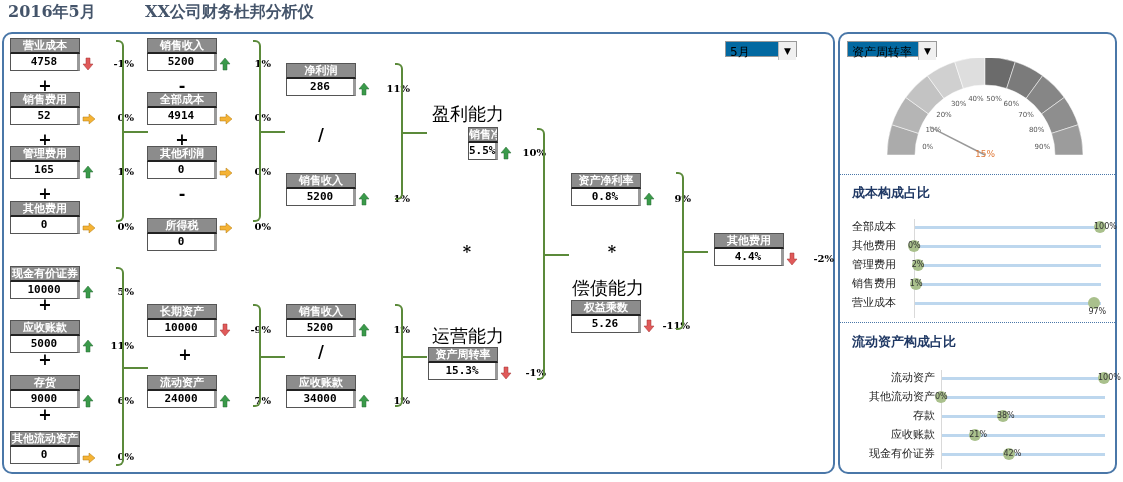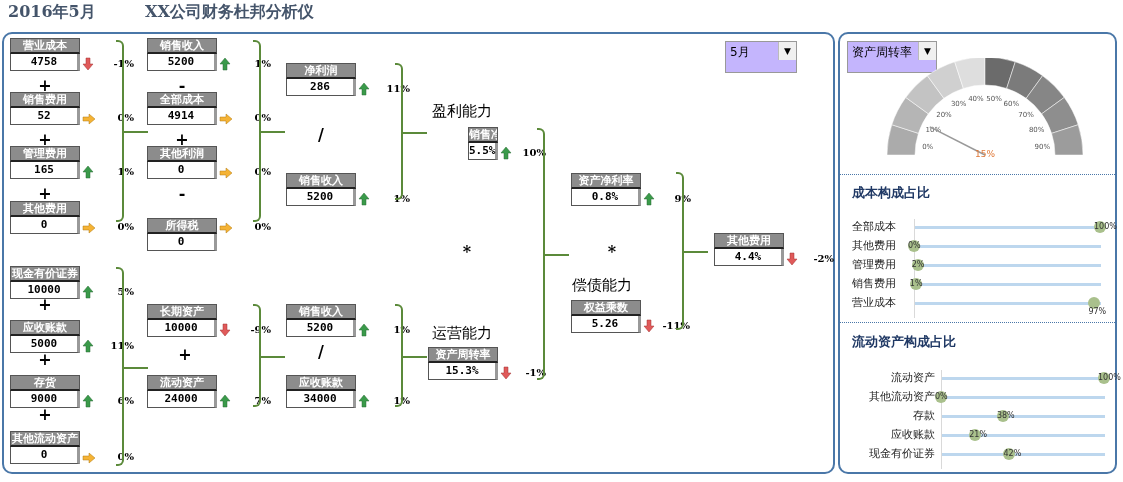--- a/index.html
+++ b/index.html
@@ -8,24 +8,24 @@
   .hdr { position: absolute; top: 2px; font-size: 16px; font-weight: bold; color: #44546a; }
   .panel { position: absolute; border: 2px solid #4a77a8; border-radius: 10px; background: #fff; }
   .kbox { position: absolute; width: 70px; }
   .kbox .lbl { height: 16px; background: #8c8c8c; border: 1px solid #555; border-bottom: 2px solid #222;
                color: #fff; font-size: 11px; font-weight: bold; text-align: center; line-height: 14px; white-space: nowrap; overflow: hidden; }
   .kbox .val { height: 17px; background: #fff; border: 1px solid #555; border-top: none; border-right: 3px solid #999;
                font-size: 11px; font-weight: bold; text-align: center; line-height: 16px; font-family: "DejaVu Sans Mono", monospace; }
   .arrow { position: absolute; width: 12px; height: 14px; }
   .pct { position: absolute; font-size: 10px; font-weight: bold; width: 34px; text-align: right; }
   .op { position: absolute; font-size: 16px; font-weight: bold; width: 70px; text-align: center; }
-  .sect { position: absolute; font-size: 15px; font-family: "DejaVu Serif", serif; }
+  .sect { position: absolute; font-size: 18px; font-family: "DejaVu Serif", serif; }
   .brace { position: absolute; border: 2px solid #5b8a3a; border-left: none; border-radius: 0 6px 6px 0; width: 8px; }
   .brace-tip { position: absolute; height: 2px; background: #5b8a3a; }
-  .select { position: absolute; height: 32px; border: 1px solid #999; background: #c4b5fd; font-size: 12px; font-family: "DejaVu Sans", sans-serif; }
+  .select { position: absolute; height: 16px; border: 1px solid #999; background: #0369a1; font-size: 12px; font-family: "DejaVu Sans", sans-serif; }
   .select .txt { position: absolute; left: 4px; top: 2px; }
   .select .btn { position: absolute; right: 0; top: 0; width: 18px; height: 18px; border-left: 1px solid #bbb; background: #f0f0f0; text-align: center; font-size: 9px; line-height: 18px; }
   .rp-title { position: absolute; left: 14px; font-size: 13px; font-weight: bold; color: #1f3864; font-family: "DejaVu Sans", sans-serif; }
   .dotsep { position: absolute; left: 2px; right: 2px; border-top: 1px dotted #4a77a8; }
   .bar-lbl { position: absolute; font-size: 11px; font-family: "DejaVu Sans", sans-serif; color: #222; white-space: nowrap; }
   .bar-track { position: absolute; height: 3px; background: #bdd7ee; }
   .bar-dot { position: absolute; width: 12px; height: 12px; border-radius: 50%; background: #a9c08c; }
   .bar-val { position: absolute; font-size: 8px; font-family: "DejaVu Sans", sans-serif; color: #333; }
   .axis-v { position: absolute; width: 1px; background: #d9d9d9; }
   .glbl { font-size: 7px; fill: #555; font-family: "DejaVu Sans", sans-serif; }

